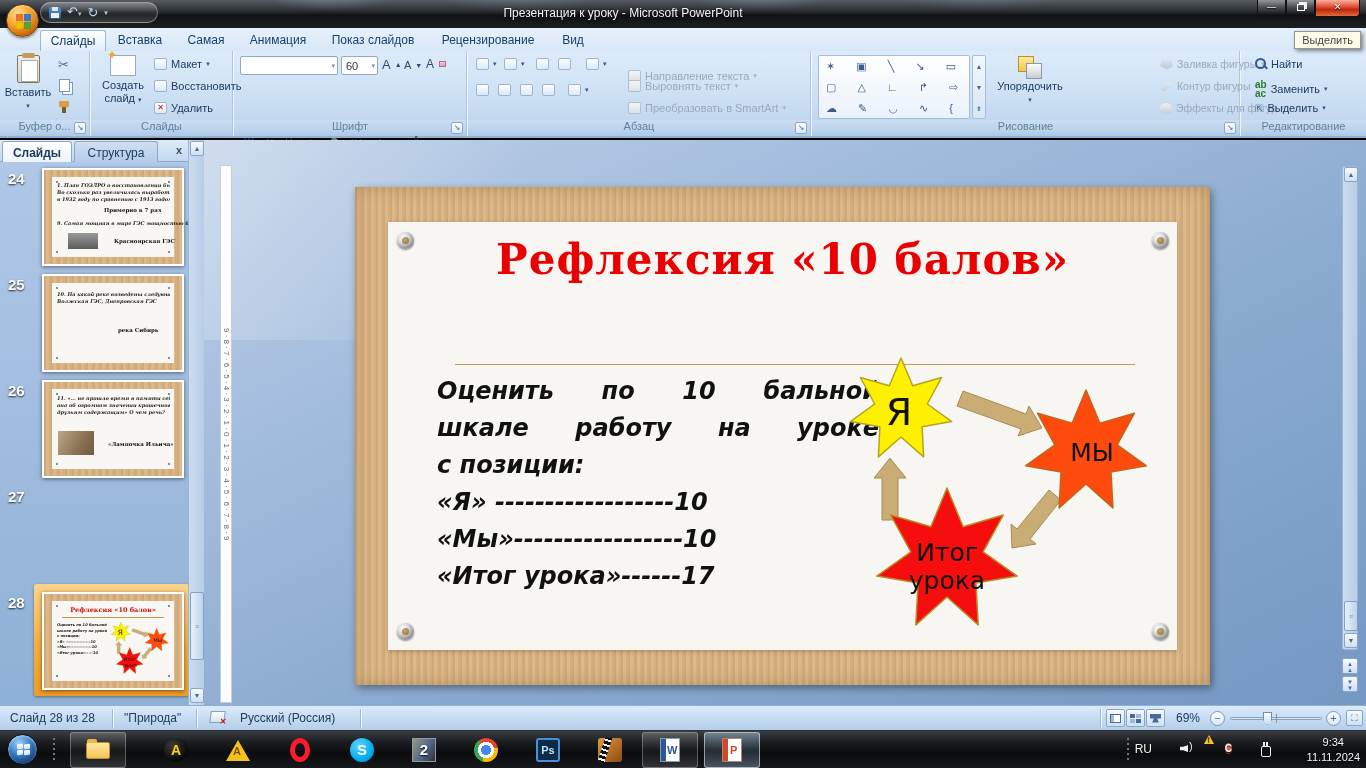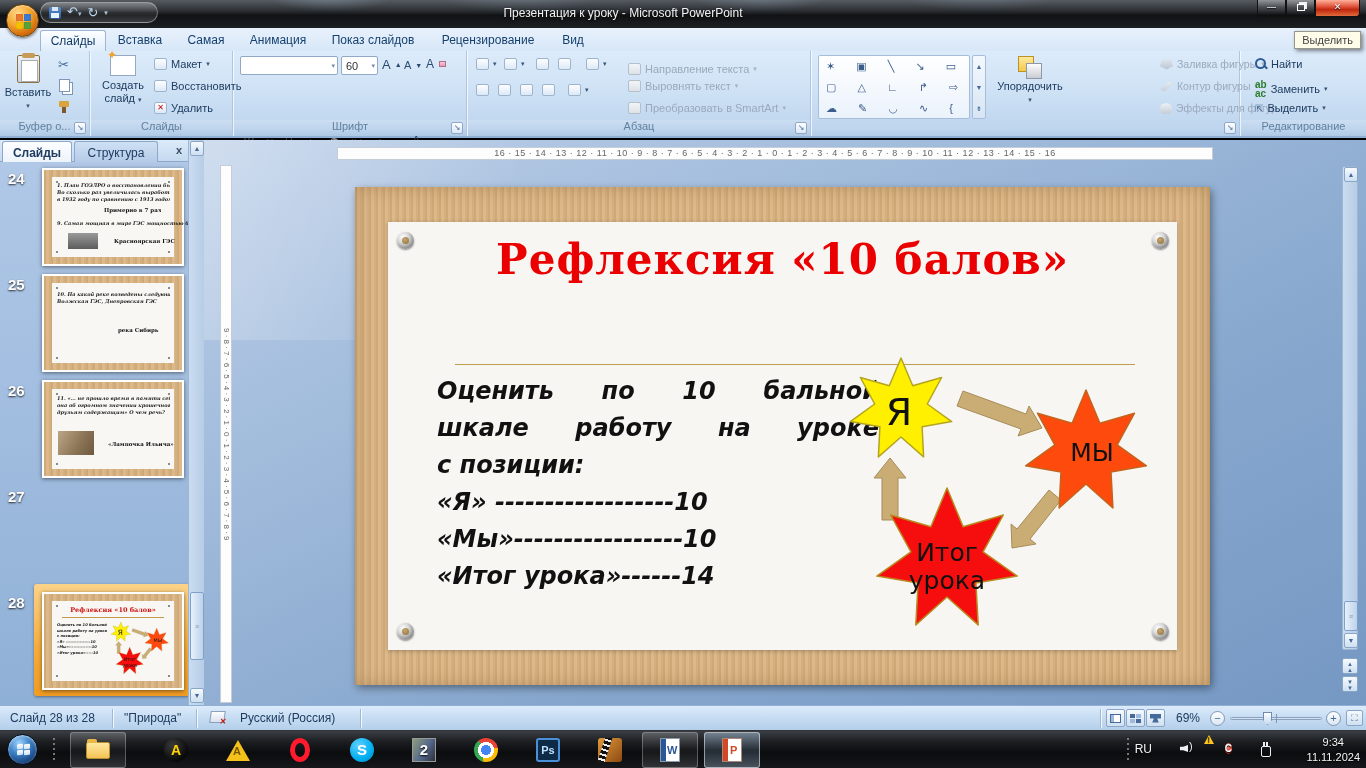--- a/index.html
+++ b/index.html
@@ -432,21 +432,21 @@
     <div class="smbtn" style="left:52px;top:33px">
         <span class="icbox"></span>
       </div>
     <div class="smbtn" style="left:74px;top:33px">
         <span class="icbox"></span>
       </div>
     <div class="smbtn" style="left:100px;top:33px">
         <span class="icbox"></span>
         <span class="dd">▾</span>
       </div>
-    <div class="smbtn dis" style="left:160px;top:12px">
+    <div class="smbtn dis" style="left:160px;top:19px">
       <span class="icbox gray"></span>
         <span>Направление текста</span>
         <span class="dd">▾</span>
       </div>
     <div class="smbtn dis" style="left:160px;top:29px">
       <span class="icbox gray"></span>
         <span>Выровнять текст</span>
         <span class="dd">▾</span>
       </div>
     <div class="smbtn dis" style="left:160px;top:51px">
@@ -478,20 +478,21 @@
     <div class="smbtn dis" style="left:348px;top:29px;font-size:10.5px">
       <span class="pencil-ic"></span>
         <span>Контур фигуры</span>
         <span class="dd">▾</span>
       </div>
     <div class="smbtn dis" style="left:348px;top:51px;font-size:10.5px">
       <span class="fx-ic"></span>
         <span>Эффекты для фигур</span>
         <span class="dd">▾</span>
       </div>
+    <div class="g-footer">Рисование</div>
     <div class="launcher">↘</div>
   </div>
 
   <div class="rgroup" style="left:1241px;width:125px;border-right:none">
     <div class="smbtn" style="left:14px;top:7px">
       <span class="find-ic"></span>
         <span>Найти</span>
       </div>
     <div class="smbtn" style="left:14px;top:29px">
       <span class="repl-ic">ab<br>ac</span>
@@ -575,38 +576,37 @@
   </div>
 
   <div id="pscroll">
     <div class="sarrow" style="top:1px">▲</div>
     <div class="sthumb" style="top:452px;height:68px">≡</div>
     <div class="sarrow" style="top:548px">▼</div>
   </div>
 </div>
 
 <div id="editarea">
-  <div id="hruler">16 · 15 · 14 · 13 · 12 · 11 · 10 · 9 · 8 · 7 · 6 · 5 · 4 · 3 · 2 · 1 · 0 · 1 · 2 · 3 · 4 · 5 · 6 · 7 · 8 · 9 · 10 · 11 · 12 · 13 · 14 · 15 · 16</div>
   <div id="vruler">9 · 8 · 7 · 6 · 5 · 4 · 3 · 2 · 1 · 0 · 1 · 2 · 3 · 4 · 5 · 6 · 7 · 8 · 9</div>
 
   <div id="slide">
     <div id="paper"></div>
     <div class="grommet" style="left:42px;top:45px"></div>
     <div class="grommet" style="left:797px;top:45px"></div>
     <div class="grommet" style="left:42px;top:436px"></div>
     <div class="grommet" style="left:797px;top:436px"></div>
     <div id="slide-title">Рефлексия «10 балов»</div>
     <div id="title-rule"></div>
     <div id="slide-body">
       <div class="just">Оценить по 10 бальной</div>
       <div class="just">шкале работу на уроке</div>
       <div>с позиции:</div>
       <div>«Я» ------------------10</div>
       <div>«Мы»-----------------10</div>
-      <div>«Итог урока»------14</div>
+      <div>«Итог урока»------17</div>
     </div>
     <svg id="diagram" viewBox="0 0 855 498">
         <use href="#stardiag"></use>
       </svg>
   </div>
 
   <div id="escroll">
     <div class="sarrow" style="top:0">▲</div>
     <div class="sthumb" style="top:434px;height:30px">≡</div>
     <div class="sarrow" style="top:466px">▼</div>

